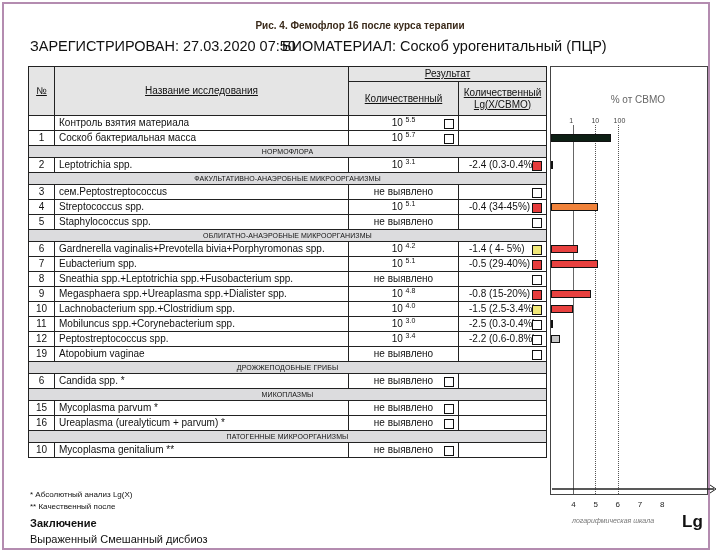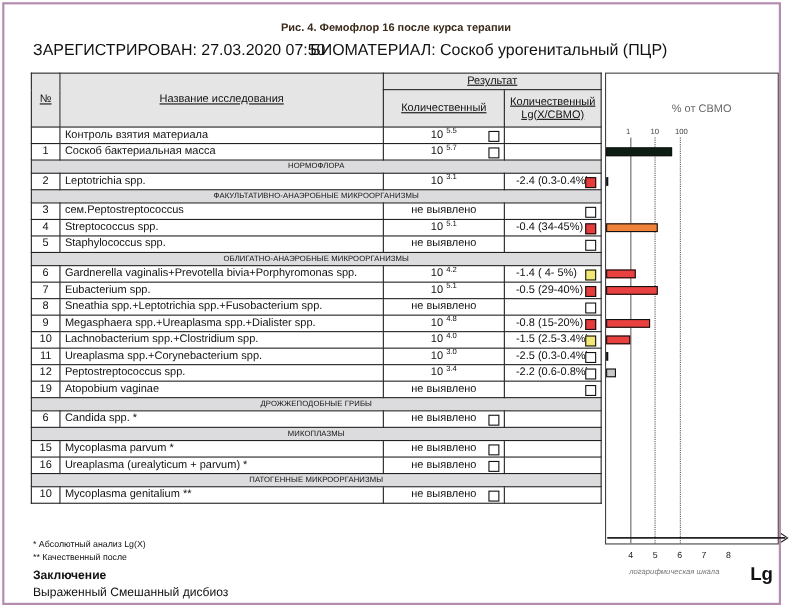--- a/index.html
+++ b/index.html
@@ -142,21 +142,21 @@
         <td class="rel"><span>-0.8 (15-20%)</span><span class="chk red"></span></td>
       </tr>
       <tr>
         <td class="num">10</td>
         <td>Lachnobacterium spp.+Clostridium spp.</td>
         <td class="qty"><span>10</span> <sup>4.0</sup></td>
         <td class="rel"><span>-1.5 (2.5-3.4%)</span><span class="chk yellow"></span></td>
       </tr>
       <tr>
         <td class="num">11</td>
-        <td>Ureaplasma spp.+Corynebacterium spp.</td>
+        <td>Mobiluncus spp.+Corynebacterium spp.</td>
         <td class="qty"><span>10</span> <sup>3.0</sup></td>
         <td class="rel"><span>-2.5 (0.3-0.4%)</span><span class="chk "></span></td>
       </tr>
       <tr>
         <td class="num">12</td>
         <td>Peptostreptococcus spp.</td>
         <td class="qty"><span>10</span> <sup>3.4</sup></td>
         <td class="rel"><span>-2.2 (0.6-0.8%)</span><span class="chk "></span></td>
       </tr>
       <tr>

